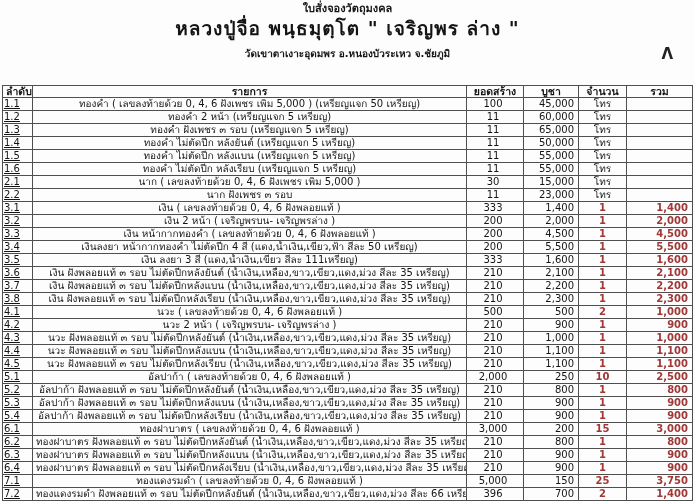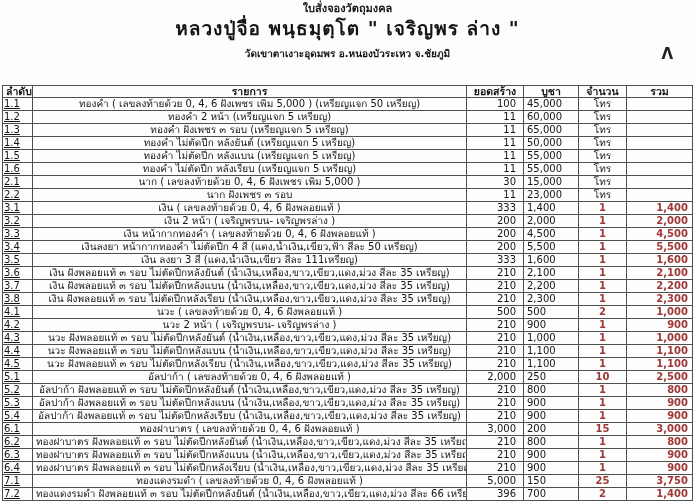--- a/index.html
+++ b/index.html
@@ -36,22 +36,22 @@
     overflow:hidden;
   }
   .order th{
     font-weight:bold;
     text-align:center;
     font-size:10.5px;
     height:11px;
   }
   td.no{ text-align:left; padding:0 1px;text-decoration:underline; }
   td.item{ text-align:center; }
-  td.built{ text-align:right; padding-right:7px; }
-  td.price{ text-align:left; padding-right:4px; }
+  td.built{ text-align:center; padding-right:7px; }
+  td.price{ text-align:right; padding-right:4px; }
   td.qty{ text-align:center; }
   td.total{ text-align:right; padding-right:4px; }
   .red{ color:var(--accent-red,#A03838); font-weight:bold; }
 </style>
 </head>
 <body>
 
 <div class="header">
   <div class="title1">ใบสั่งจองวัตถุมงคล</div>
   <div class="title2">หลวงปู่จื่อ พนฺธมุตฺโต  " เจริญพร ล่าง "</div>

